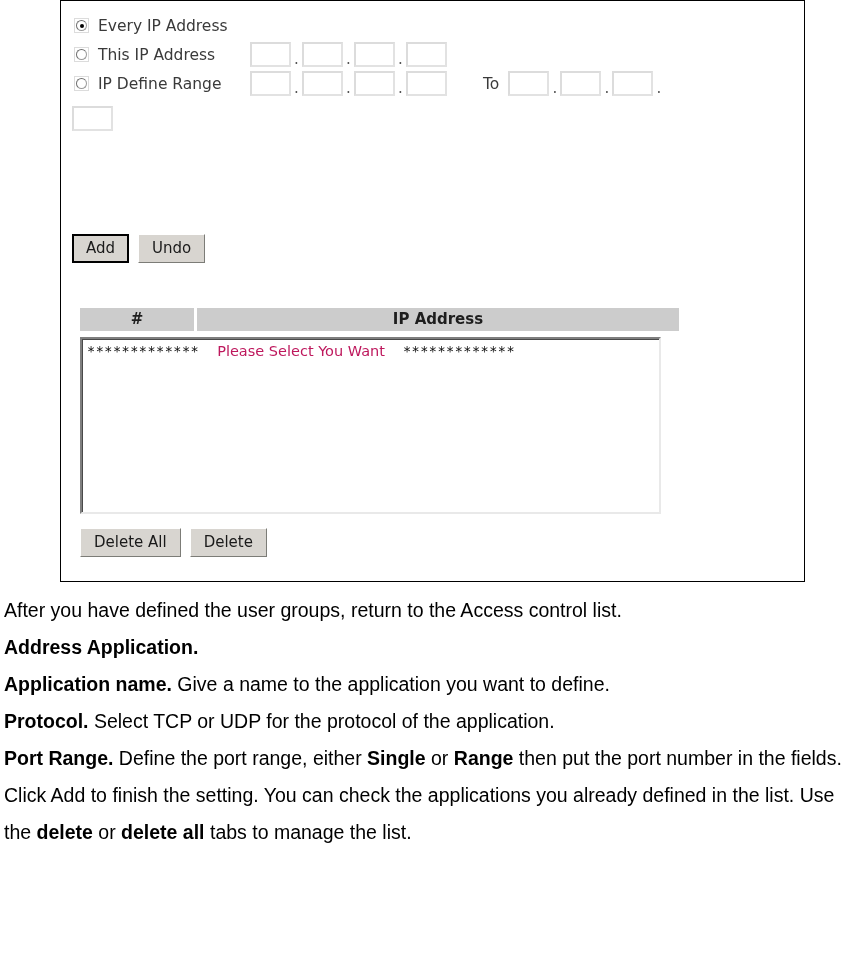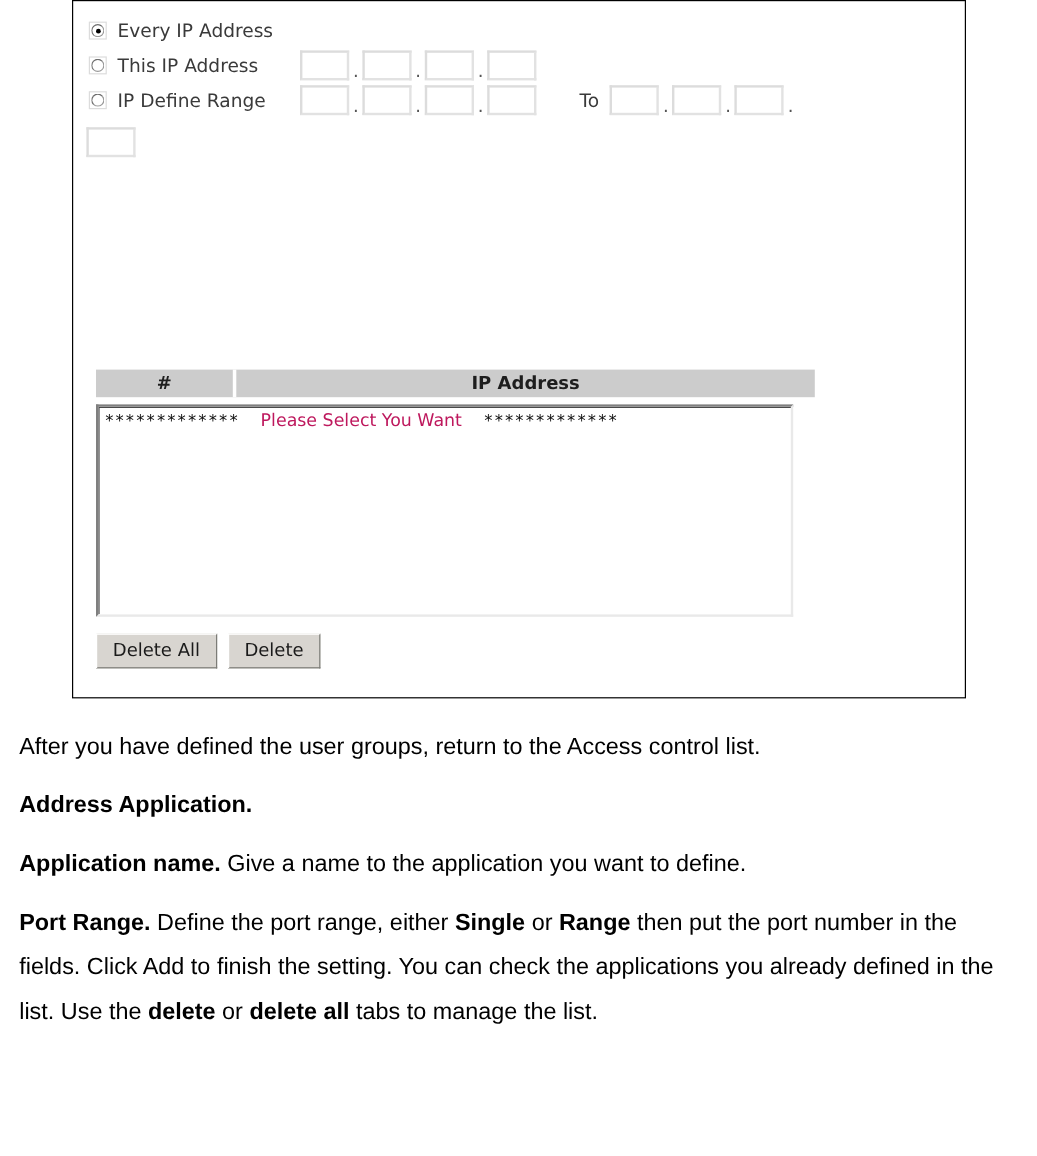--- a/index.html
+++ b/index.html
@@ -228,21 +228,21 @@
   .prose {
     position: absolute;
     left: 4px;
     top: 592px;
     width: 852px;
     font-family: "Liberation Sans", sans-serif;
     font-size: 19.5px;
     line-height: 37px;
     color: #000000;
   }
-  .prose p { margin: 12px; }
+  .prose p { margin: 0; }
   .prose b { font-weight: bold; }
 </style>
 </head>
 <body>
 
 <div class="shot-frame">
 
   <div class="form-area">
 
 
@@ -287,20 +287,24 @@
       <input class="inp inp-octet" type="text" value="" style="">
       <span class="dot">.</span>
     </div>
 
     <div class="row wrap-row">
       <input class="inp inp-octet" type="text" value="" style="">
     </div>
 
   </div>
 
+  <div class="btn-row">
+    <button class="btn focused">Add</button>
+    <button class="btn">Undo</button>
+  </div>
 
   <div class="tbl-head">
     <div class="th th-num">#</div>
     <div class="th th-ip">IP Address</div>
   </div>
 
   <div class="listbox">
     <div class="listbox-row">
       <span class="stars">*************</span>
       <span class="ph-text">Please Select You Want</span>
@@ -319,18 +323,21 @@
   <p>After you have defined the user groups, return to the Access control list.</p>
 
   <p>
     <b>Address Application.</b>
   </p>
 
   <p>
     <b>Application name.</b><span> Give a name to the application you want to define.</span>
   </p>
 
+  <p>
+    <b>Protocol.</b><span> Select TCP or UDP for the protocol of the application.</span>
+  </p>
 
   <p>
     <b>Port Range.</b><span> Define the port range, either </span><b>Single</b><span> or </span><b>Range</b><span> then put the port number in the fields. Click Add to finish the setting. You can check the applications you already defined in the list. Use the </span><b>delete</b><span> or </span><b>delete all</b><span> tabs to manage the list.</span>
   </p>
 
 </div>
 
 </body></html>

